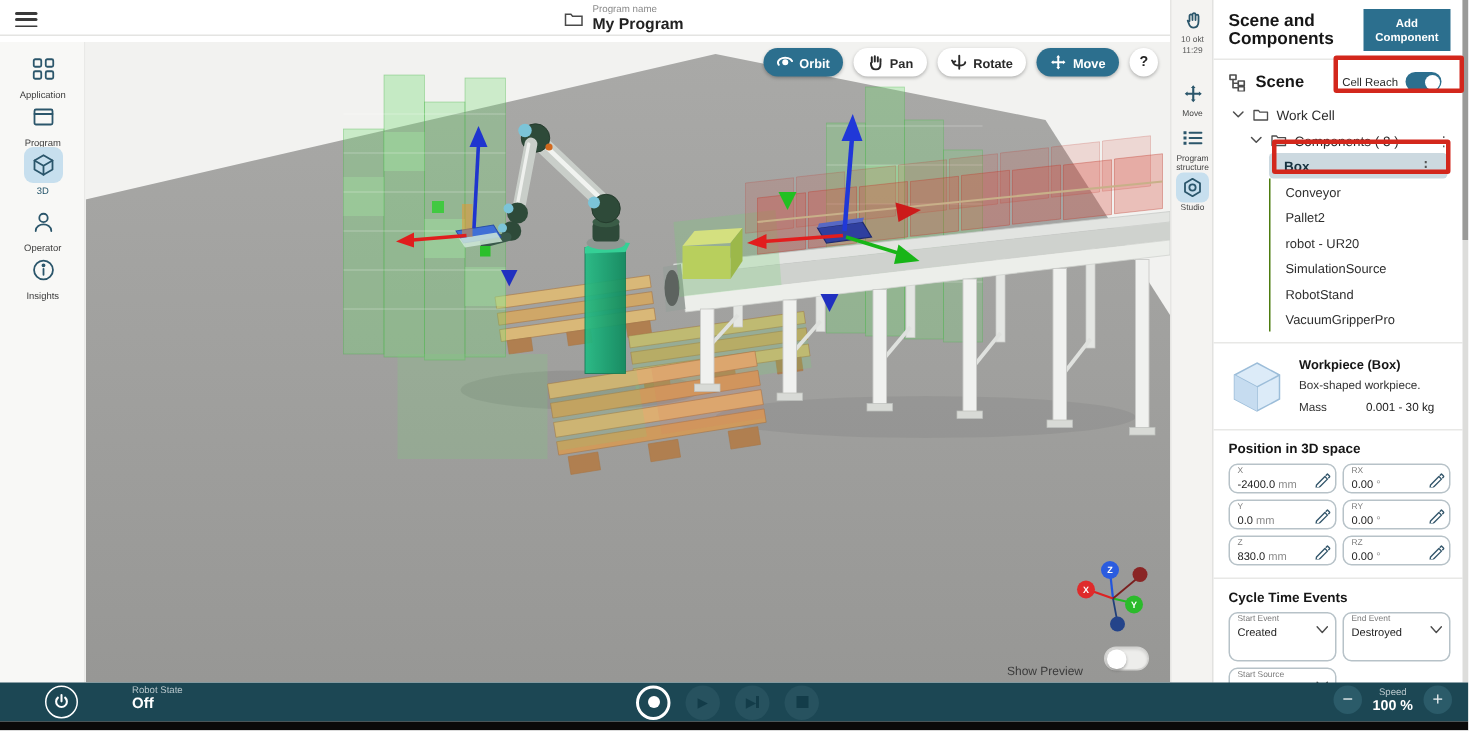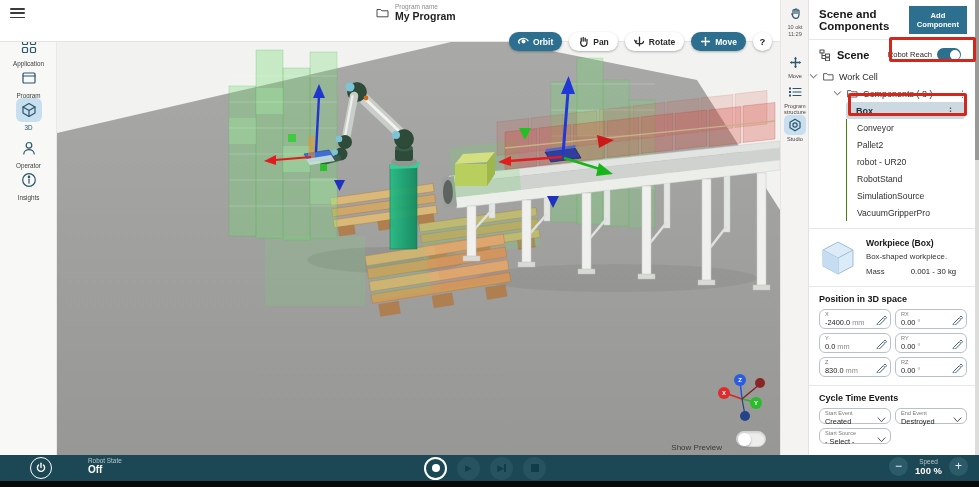--- a/index.html
+++ b/index.html
@@ -1,21 +1,21 @@
 <!DOCTYPE html>
 <html><head>
 <meta charset="utf-8">
 <style>
   * { margin:0; padding:0; box-sizing:border-box; }
   html,body { width:979px; height:487px; }
   body { font-family:"Liberation Sans", sans-serif; background:#fff; overflow:hidden; }
   #app { position:relative; width:979px; height:487px; background:#fff; overflow:hidden; }
 
   
-  #topbar { position:absolute; left:0; top:0; width:780px; height:42px; background:#fff; border-bottom:1px solid #e4e4e2; z-index:5; }
+  #topbar { position:absolute; left:0; top:0; width:780px; height:24px; background:#fff; border-bottom:1px solid #e4e4e2; z-index:5; }
   #hamburger { position:absolute; left:10px; top:8px; width:15px; height:11px; cursor:pointer; }
   #hamburger span { display:block; height:1.7px; background:#3a3a3a; margin-bottom:2.6px; border-radius:1px; }
   #prog { position:absolute; left:376px; top:3px; display:flex; align-items:center; gap:6px; }
   #prog .pcol { display:flex; flex-direction:column; }
   .prog-label { font-size:6.5px; color:#8a8a8a; }
   .prog-name { font-size:10.5px; font-weight:bold; color:#222; }
 
   
   #leftnav { position:absolute; left:0; top:28px; width:57px; height:427px; background:#f8f8f6; border-right:1px solid #e9e9e7; z-index:4; }
   .nav-item { position:absolute; left:0; width:57px; display:flex; flex-direction:column; align-items:center; gap:2px; cursor:pointer; }
@@ -55,21 +55,21 @@
   #panel-header { display:flex; align-items:center; justify-content:space-between; padding:6px 8px 5px 10px; }
   #panel-title { font-size:11.5px; font-weight:bold; color:#161616; }
   #add-comp { background:#2c6f8e; color:#fff; font-size:7.6px; font-weight:bold; border:none; border-radius:0; padding:5px 8px; cursor:pointer; }
   .divider { height:1px; background:#e8e8e6; margin:0; }
   #scene-row { display:flex; align-items:center; justify-content:space-between; padding:8px 10px 7px 10px; }
   #scene-left { display:flex; align-items:center; gap:6px; font-size:11px; font-weight:bold; color:#161616; }
   #show-reach-wrap { display:flex; align-items:center; gap:5px; padding-right:4px; }
   #show-reach-label { font-size:7.6px; color:#2b2b2b; }
   .toggle-on { position:relative; width:24px; height:13px; border-radius:7px; background:#2c6f8e; cursor:pointer; }
   .toggle-on .knob { position:absolute; right:1.5px; top:1.5px; width:10px; height:10px; border-radius:50%; background:#fff; }
-  .trow { display:flex; align-items:center; gap:5px; height:17px; cursor:pointer; }
+  .trow { display:flex; align-items:center; gap:5px; height:17px; padding-left:12px; cursor:pointer; }
   .trow.indent2 { padding-left:24px;text-align:center; }
   .trow .grow { flex:1; }
   .kebab { font-size:9px; color:#555; padding-right:8px; cursor:pointer; }
   #box-row { margin-left:37px; margin-right:10px; height:17px; border-radius:3px; background:#ccd9e0;
              display:flex; align-items:center; justify-content:space-between; padding:0 2px 0 10px; cursor:pointer; font-weight:bold; color:#16323f; }
   #comp-list { margin-left:37px; border-left:1px solid #4d7c0f; }
   .citem { height:17px; display:flex; align-items:center; padding-left:10px; font-size:8.6px; color:#2e2e2e; cursor:pointer; }
   .tsvg { stroke:#4d4d4d; fill:none; stroke-width:1.1; stroke-linecap:round; stroke-linejoin:round; }
 
   #wp-card { display:flex; gap:9px; padding:9px 10px 8px 10px; }
@@ -81,21 +81,21 @@
   .sec-title { font-size:9px; font-weight:bold; color:#161616; padding:7px 10px 5px 10px; }
   #pos-grid { display:grid; grid-template-columns:1fr 1fr; gap:4px; padding:0 8px 8px 10px; }
   .pf { position:relative; border:1px solid #b7c2c8; border-radius:6px; height:20px; padding:2px 16px 0 5px; cursor:text; background:#fff; }
   .pf-label { font-size:5.6px; color:#7a7a7a; line-height:1; }
   .pf-val { font-size:7.4px; color:#222; line-height:1.4; white-space:nowrap; }
   .pf-unit { color:#8a8a8a; }
   .pencil { position:absolute; right:3px; top:4px; }
   .psvg { stroke:#33566b; fill:none; stroke-width:1.1; stroke-linecap:round; stroke-linejoin:round; }
 
   #cycle-grid { display:grid; grid-template-columns:1fr 1fr; gap:4px; padding:0 8px 8px 10px; }
-  .dd { position:relative; border:1px solid #b7c2c8; border-radius:6px; height:16px; padding:2px 14px 0 5px; cursor:pointer; background:#fff; }
+  .dd { position:relative; border:1px solid #b7c2c8; border-radius:6px; height:33px; padding:2px 14px 0 5px; cursor:pointer; background:#fff; }
   .dd-chev { position:absolute; right:4px; top:8px; }
 
   #pscroll { position:absolute; left:975px; top:0; width:4px; height:455px; background:#dddddb; z-index:6; }
   #pscroll .thumb { position:absolute; left:0; top:0; width:4px; height:160px; background:#9a9a98; cursor:grab; }
 
   
   .annot { position:absolute; border:3px solid #d3271c; border-radius:2px; z-index:9; pointer-events:none; }
 
   
   #bottombar { position:absolute; left:0; top:455px; width:979px; height:26px; background:#1c4754; z-index:10; }
@@ -511,21 +511,21 @@
       <div id="scene-left">
         <svg class="tsvg" width="12" height="12" viewBox="0 0 12 12">
             <rect x="1" y="1" width="4" height="3"></rect>
             <path d="M3,4 V9.5 H6 M3,6.5 H6"></path>
             <rect x="6.5" y="5" width="4" height="3"></rect>
             <rect x="6.5" y="8.8" width="4" height="3"></rect>
           </svg>
         <span>Scene</span>
       </div>
       <div id="show-reach-wrap">
-        <span id="show-reach-label">Robot Reach</span>
+        <span id="show-reach-label">Cell Reach</span>
         <div class="toggle-on">
             <div class="knob"></div>
           </div>
       </div>
     </div>
 
     <div class="trow">
       <svg class="tsvg" width="9" height="9" viewBox="0 0 10 10">
           <polyline points="1.5,3 5,6.5 8.5,3"></polyline>
         </svg>
@@ -555,24 +555,24 @@
       <div class="citem">
           <span>Conveyor</span>
         </div>
       <div class="citem">
           <span>Pallet2</span>
         </div>
       <div class="citem">
           <span>robot - UR20</span>
         </div>
       <div class="citem">
+          <span>SimulationSource</span>
+        </div>
+      <div class="citem">
           <span>RobotStand</span>
-        </div>
-      <div class="citem">
-          <span>SimulationSource</span>
         </div>
       <div class="citem">
           <span>VacuumGripperPro</span>
         </div>
     </div>
 
     <div class="divider" style="margin-top:7px;"></div>
 
     <div id="wp-card">
       <svg width="38" height="40" viewBox="0 0 38 40">

